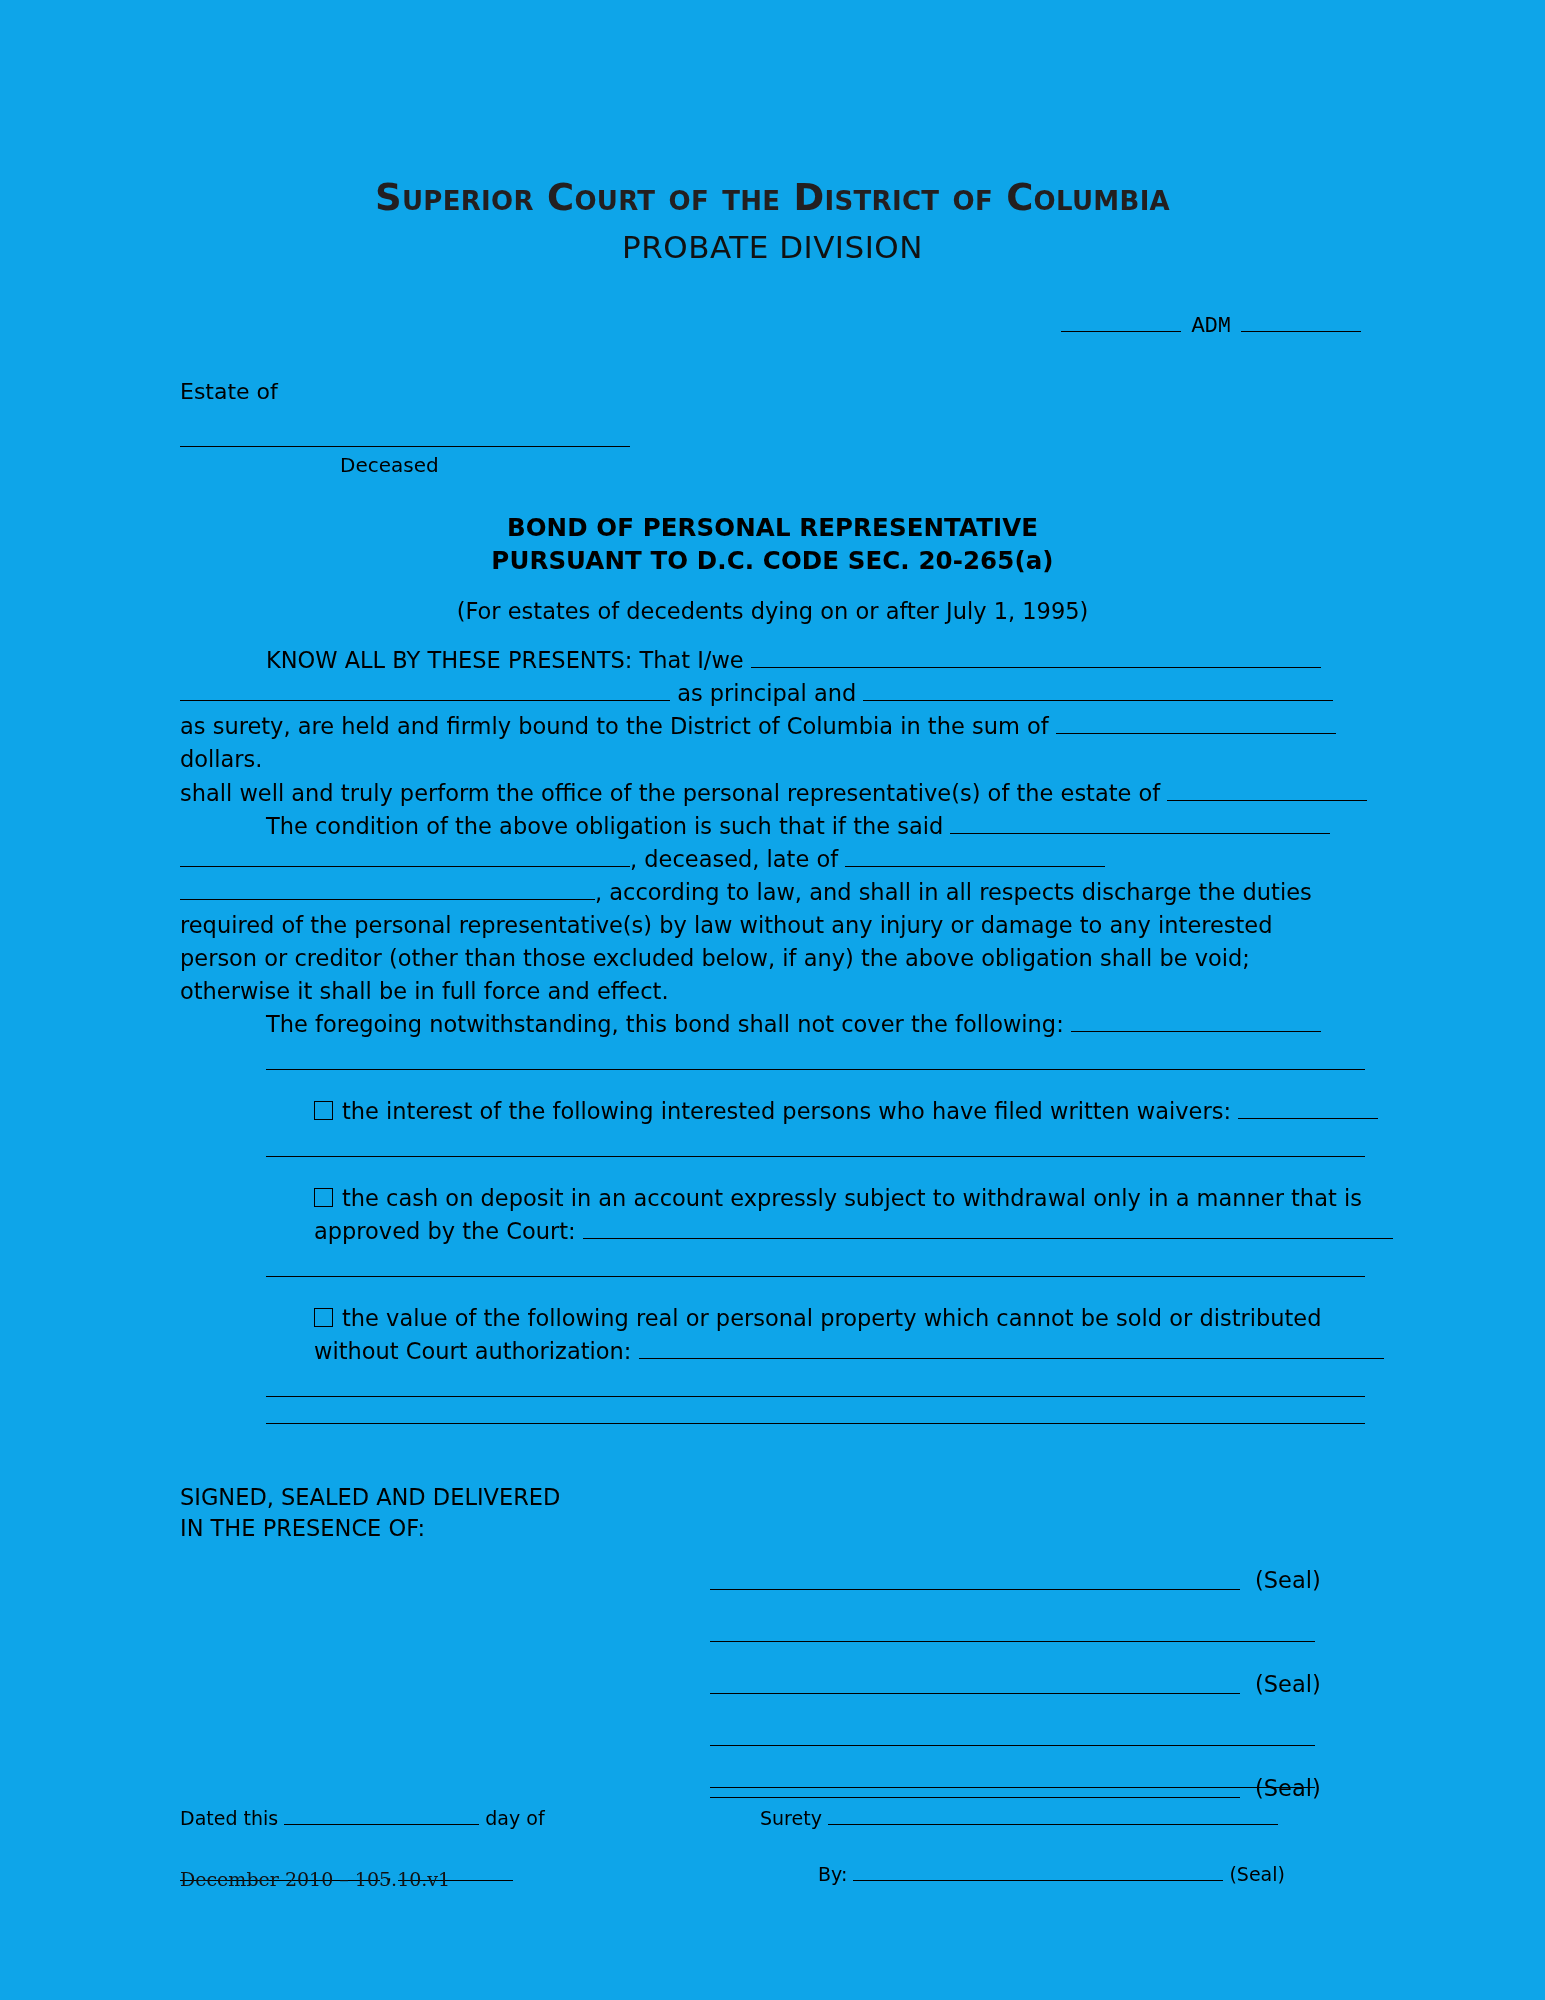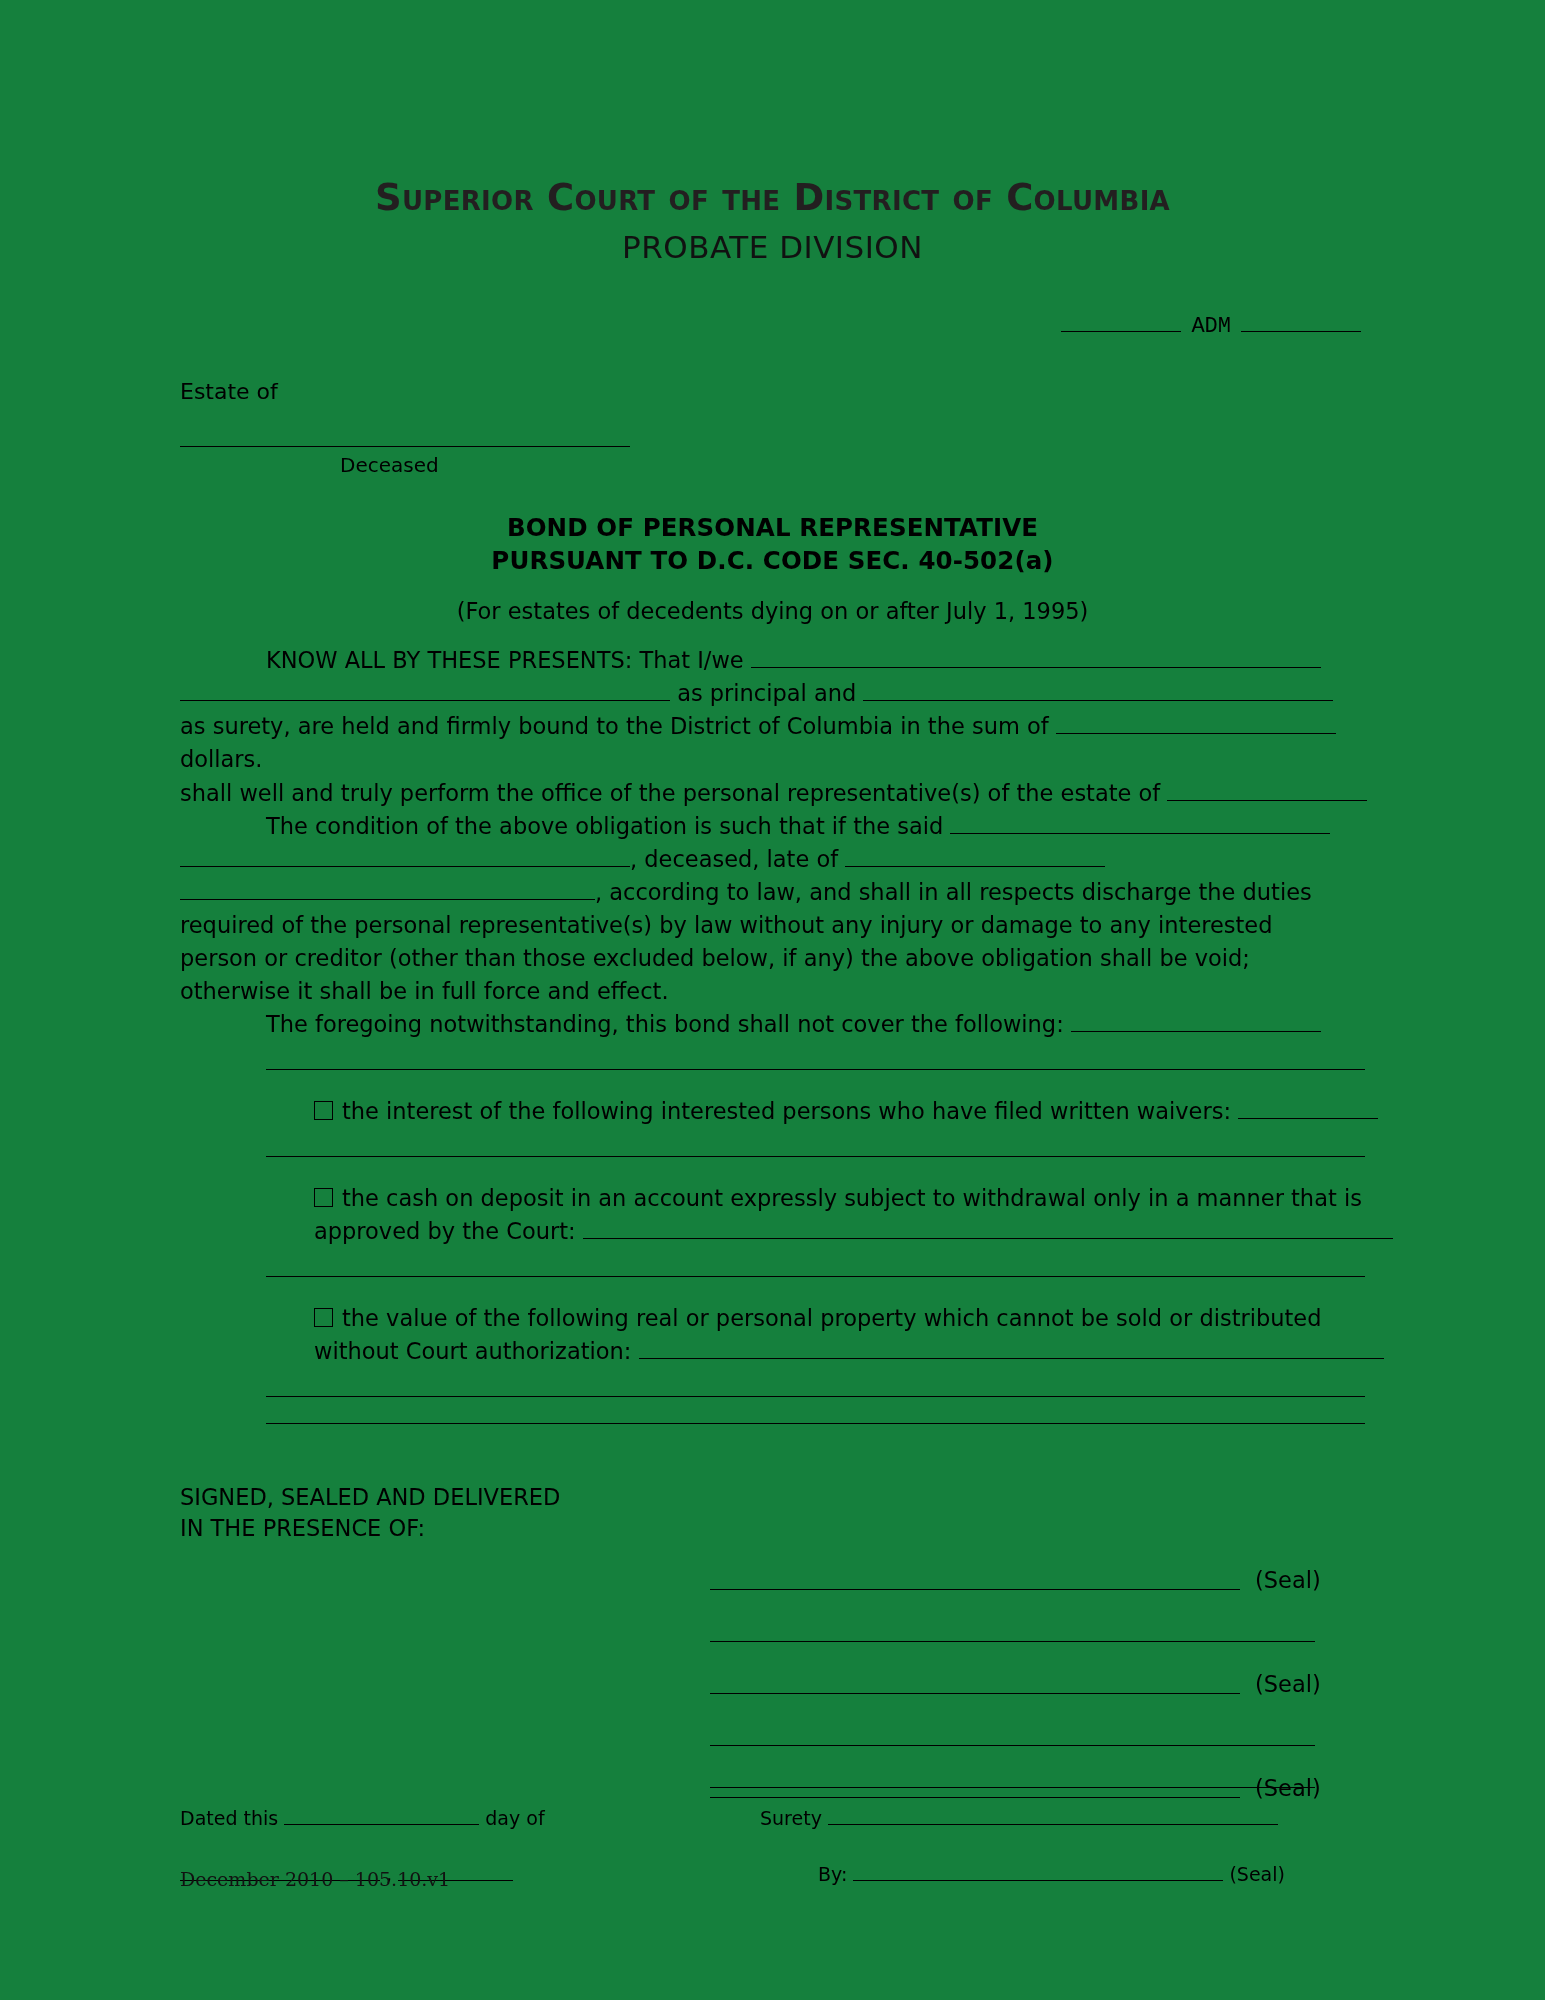--- a/index.html
+++ b/index.html
@@ -4,21 +4,21 @@
 <style>
   html, body {
     margin: 0;
     padding: 0;
     background: #ffffff;
   }
   .page {
     position: relative;
     width: 1545px;
     height: 2000px;
-    background: #15803d;
+    background: #0ea5e9;
     font-family: "DejaVu Sans", "Liberation Sans", sans-serif;
     color: #000000;
     box-sizing: border-box;
     overflow: hidden;
   }
   .content {
     position: absolute;
     left: 180px;
     top: 0;
     width: 1185px;
@@ -193,21 +193,21 @@
     <div class="adm-row">
       <span class="ul adm-blank-1"></span><span class="adm-label">ADM</span><span class="ul adm-blank-2"></span>
     </div>
 
     <div class="estate-of">Estate of</div>
     <div class="deceased-rule"></div>
     <div class="deceased-label">Deceased</div>
 
     <div class="bond-title">
       <div>BOND OF PERSONAL REPRESENTATIVE</div>
-      <div>PURSUANT TO D.C. CODE SEC. 40-502(a)</div>
+      <div>PURSUANT TO D.C. CODE SEC. 20-265(a)</div>
     </div>
     <div class="bond-sub">(For estates of decedents dying on or after July 1, 1995)</div>
 
     <div class="body">
       <p>
         <span class="indent"></span><span>KNOW ALL BY THESE PRESENTS: That I/we</span>
         <span class="ul" style="width:570px"></span>
       </p>
       <p>
         <span class="ul" style="width:490px"></span>

